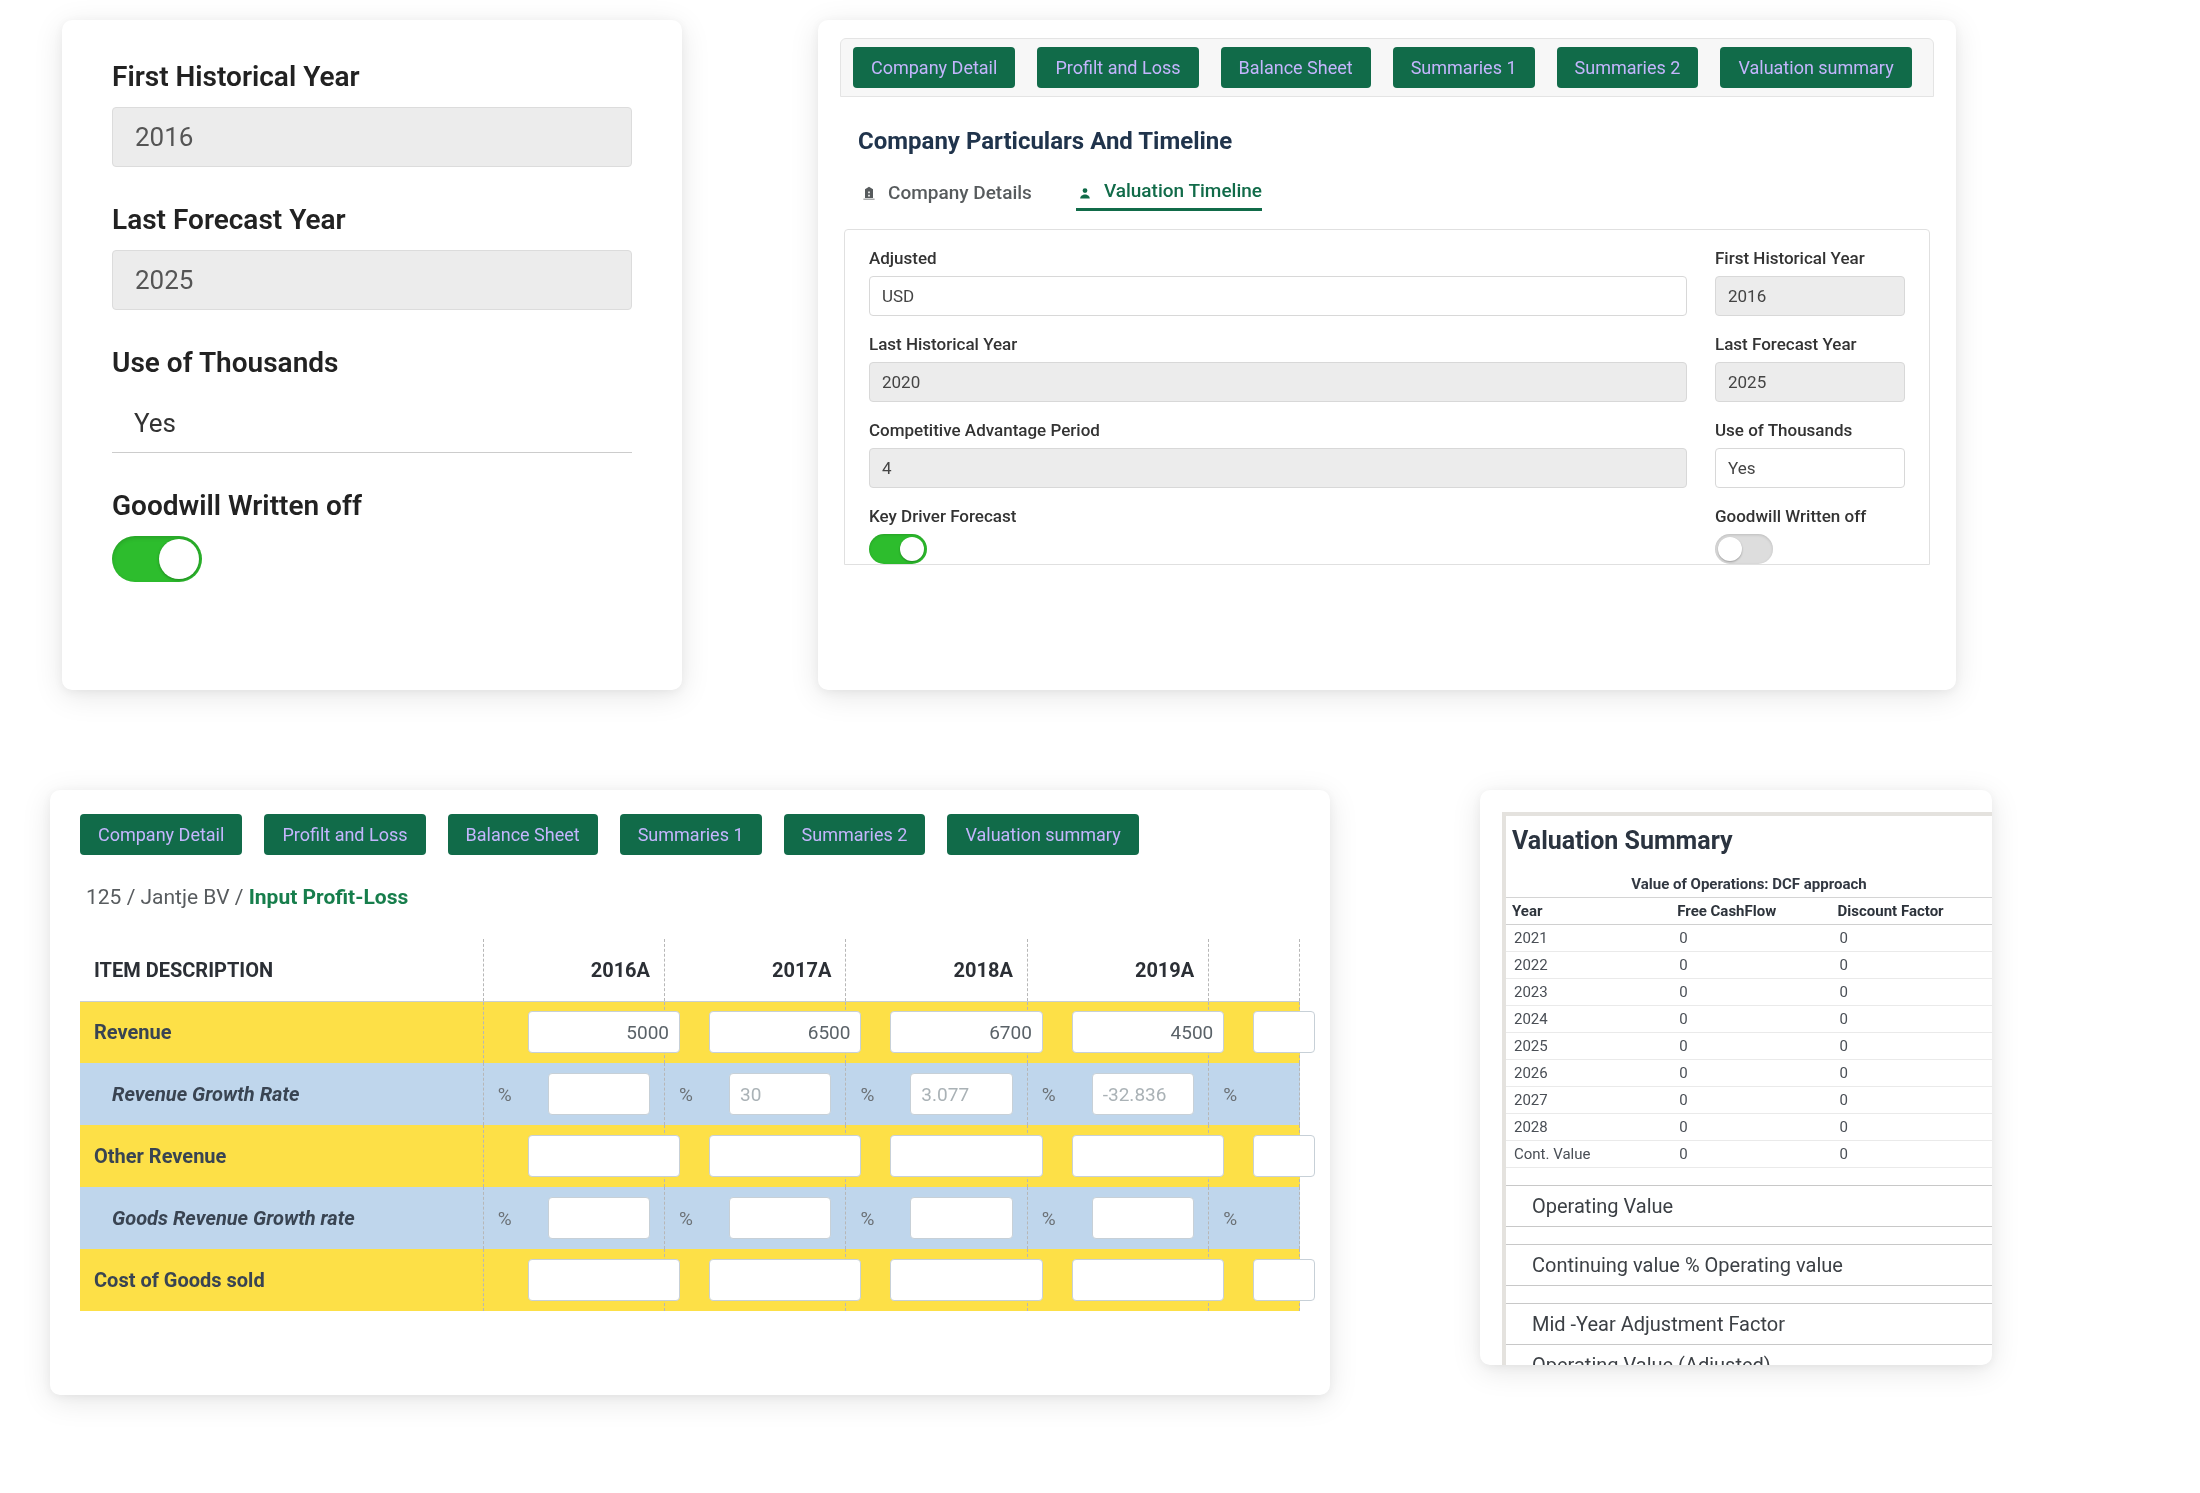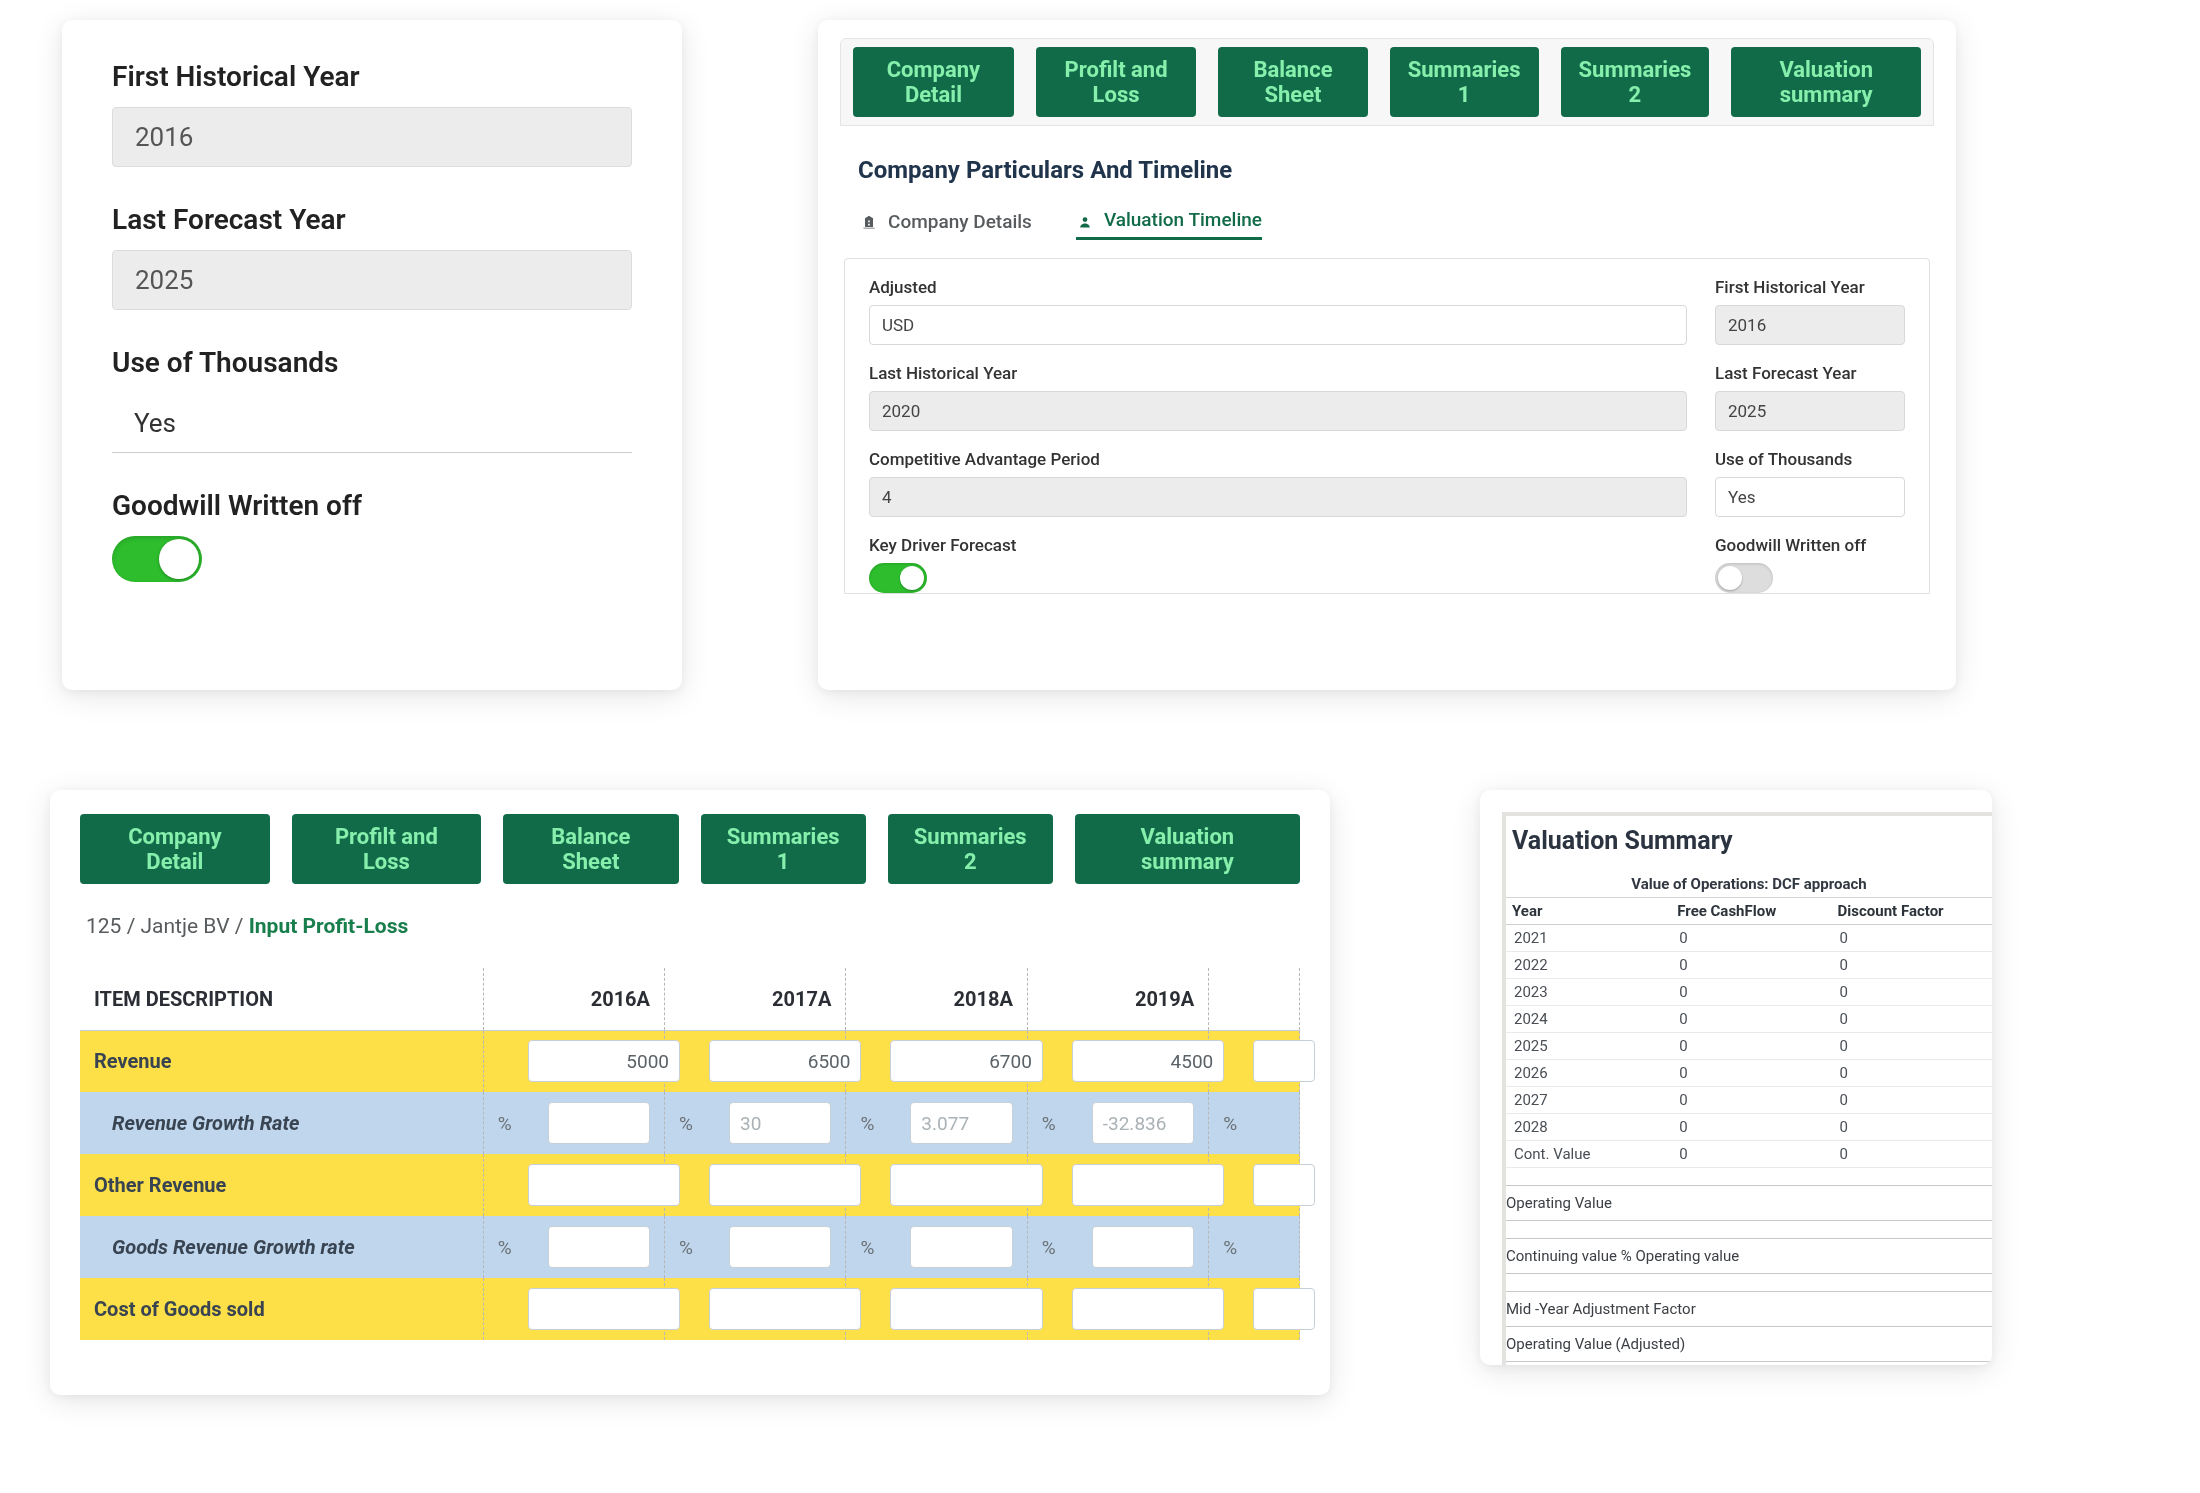--- a/index.html
+++ b/index.html
@@ -35,21 +35,21 @@
   }
   .toggle.on .knob { right:3px; }
 
   
   #card-main { left: 818px; top: 20px; width: 1138px; height: 670px; padding: 18px 22px; overflow:hidden; }
   .tabbar {
     display:flex; gap:22px; padding:0; background:#f7f7f7; border:1px solid #e4e4e4;
     border-radius:6px 6px 0 0; padding:8px 12px;
   }
   .tab-btn {
-    background:#116b49; color:#86efac; border:none; font-size:22px; font-weight:700;
+    background:#116b49; color:#c4b5fd; border:none; font-size:18px; font-weight:400;
     padding:10px 18px; border-radius:4px; cursor:pointer;
   }
   .section-title { font-size:24px; font-weight:700; color:#20344c; margin:30px 10px 24px 18px; }
   .subtabs { display:flex; gap:44px; margin-left:20px; margin-bottom:18px; }
   .subtab {
     display:flex; align-items:center; gap:10px; font-size:19px; color:#575b5d; font-weight:500; padding-bottom:6px; cursor:pointer;
   }
   .subtab.active { color:#116b49; border-bottom:3px solid #116b49; }
   .subtab-icon { width:18px; height:16px; display:inline-block; }
 
@@ -99,21 +99,21 @@
 
   
   #card-vs { left:1480px; top:790px; width:512px; height:575px; padding:22px 0 0 22px; overflow:hidden; }
   #card-vs .vs-wrap { border-top:4px solid #e4e2de; border-left:4px solid #e4e2de; height: 100%;}
   #card-vs .vs-title { font-size:25px; font-weight:700; color:#2b3440; padding:10px 0 16px 6px; }
   .vs-table { width:100%; border-collapse:collapse; font-size:15px; table-layout:fixed; }
   .vs-table .caption { text-align:center; font-weight:700; color:#323842; font-size:15px; padding:4px 0 4px 0; border-bottom:1px solid #d4d4d4;}
   .vs-table th { font-weight:700; color:#2d333b; border-bottom:1px solid #d0d0d0; padding:4px 6px; text-align:left; }
   .vs-table th.num { text-align:left; }
   .vs-table td { border-bottom:1px solid #eaeaea; padding:4px 8px; color:#4a4f56; }
-  .vs-summary-row td { border-top:1px solid #c8c8c8; border-bottom:1px solid #c8c8c8; padding:8px 0; font-size:15px; color:#3c4045;}
+  .vs-summary-row td { border-top:1px solid #c8c8c8; border-bottom:1px solid #c8c8c8; padding:8px 26px; font-size:20px; color:#3c4045;}
   .spacer-row td { height:18px; border:none; }
 
 </style>
 </head>
 <body>
 
 <div class="card" id="card-small">
   <div class="field-label">First Historical Year</div>
   <div class="readonly-input">2016</div>
 

